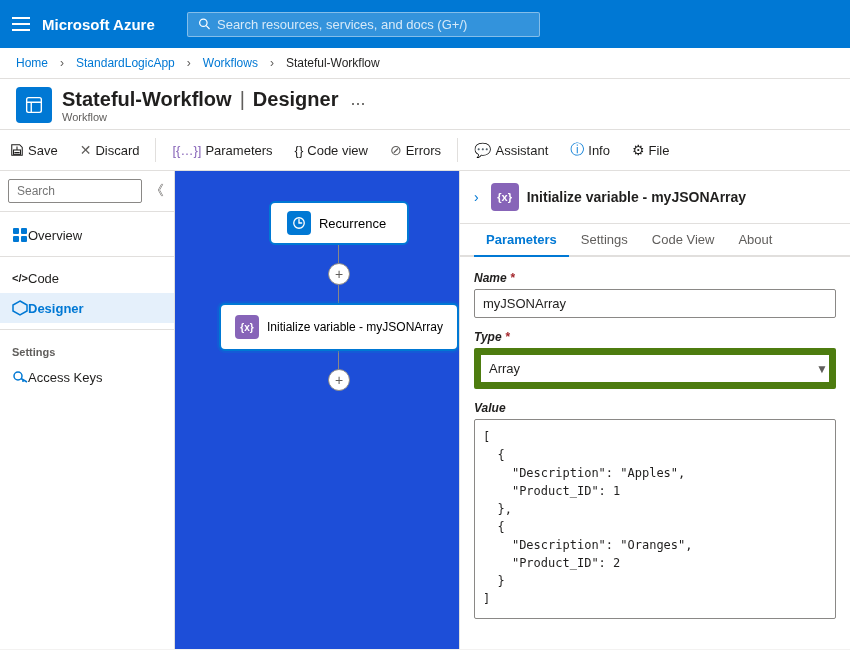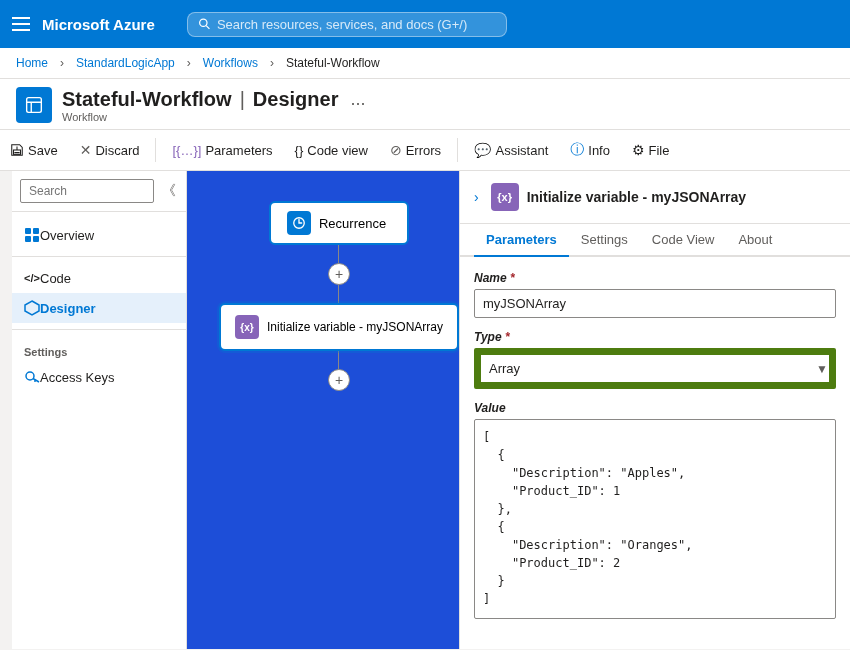--- a/index.html
+++ b/index.html
@@ -15,25 +15,25 @@
       padding: 0 12px;
       gap: 12px;
     }
     .hamburger { cursor: pointer; display: flex; flex-direction: column; gap: 4px; }
     .hamburger span { width: 18px; height: 2px; background: white; display: block; }
     .nav-logo { font-size: 15px; font-weight: 600; color: white; white-space: nowrap; }
     .nav-search {
       display: flex; align-items: center;
       background: rgba(255,255,255,0.2);
       border: 1px solid rgba(255,255,255,0.4);
-      border-radius: 8px;
+      border-radius: 2px;
       padding: 4px 10px;
       color: white;
       gap: 6px;
-      width: 320px;
+      width: 353px;
       margin-left: 20px;
     }
     .nav-search input {
       background: transparent;
       border: none;
       outline: none;
       color: white;
       font-size: 13px;
       width: 100%;
     }
@@ -104,21 +104,20 @@
     }
 
     
     .sidebar {
       width: 175px;
       background: white;
       border-right: 1px solid #e1dfdd;
       display: flex;
       flex-direction: column;
       flex-shrink: 0;
-      margin-left: 12px;
     }
     .sidebar-search {
       display: flex; align-items: center;
       padding: 8px 8px;
       border-bottom: 1px solid #e1dfdd;
       gap: 6px;
     }
     .sidebar-search input {
       border: 1px solid #8a8886;
       border-radius: 2px;

